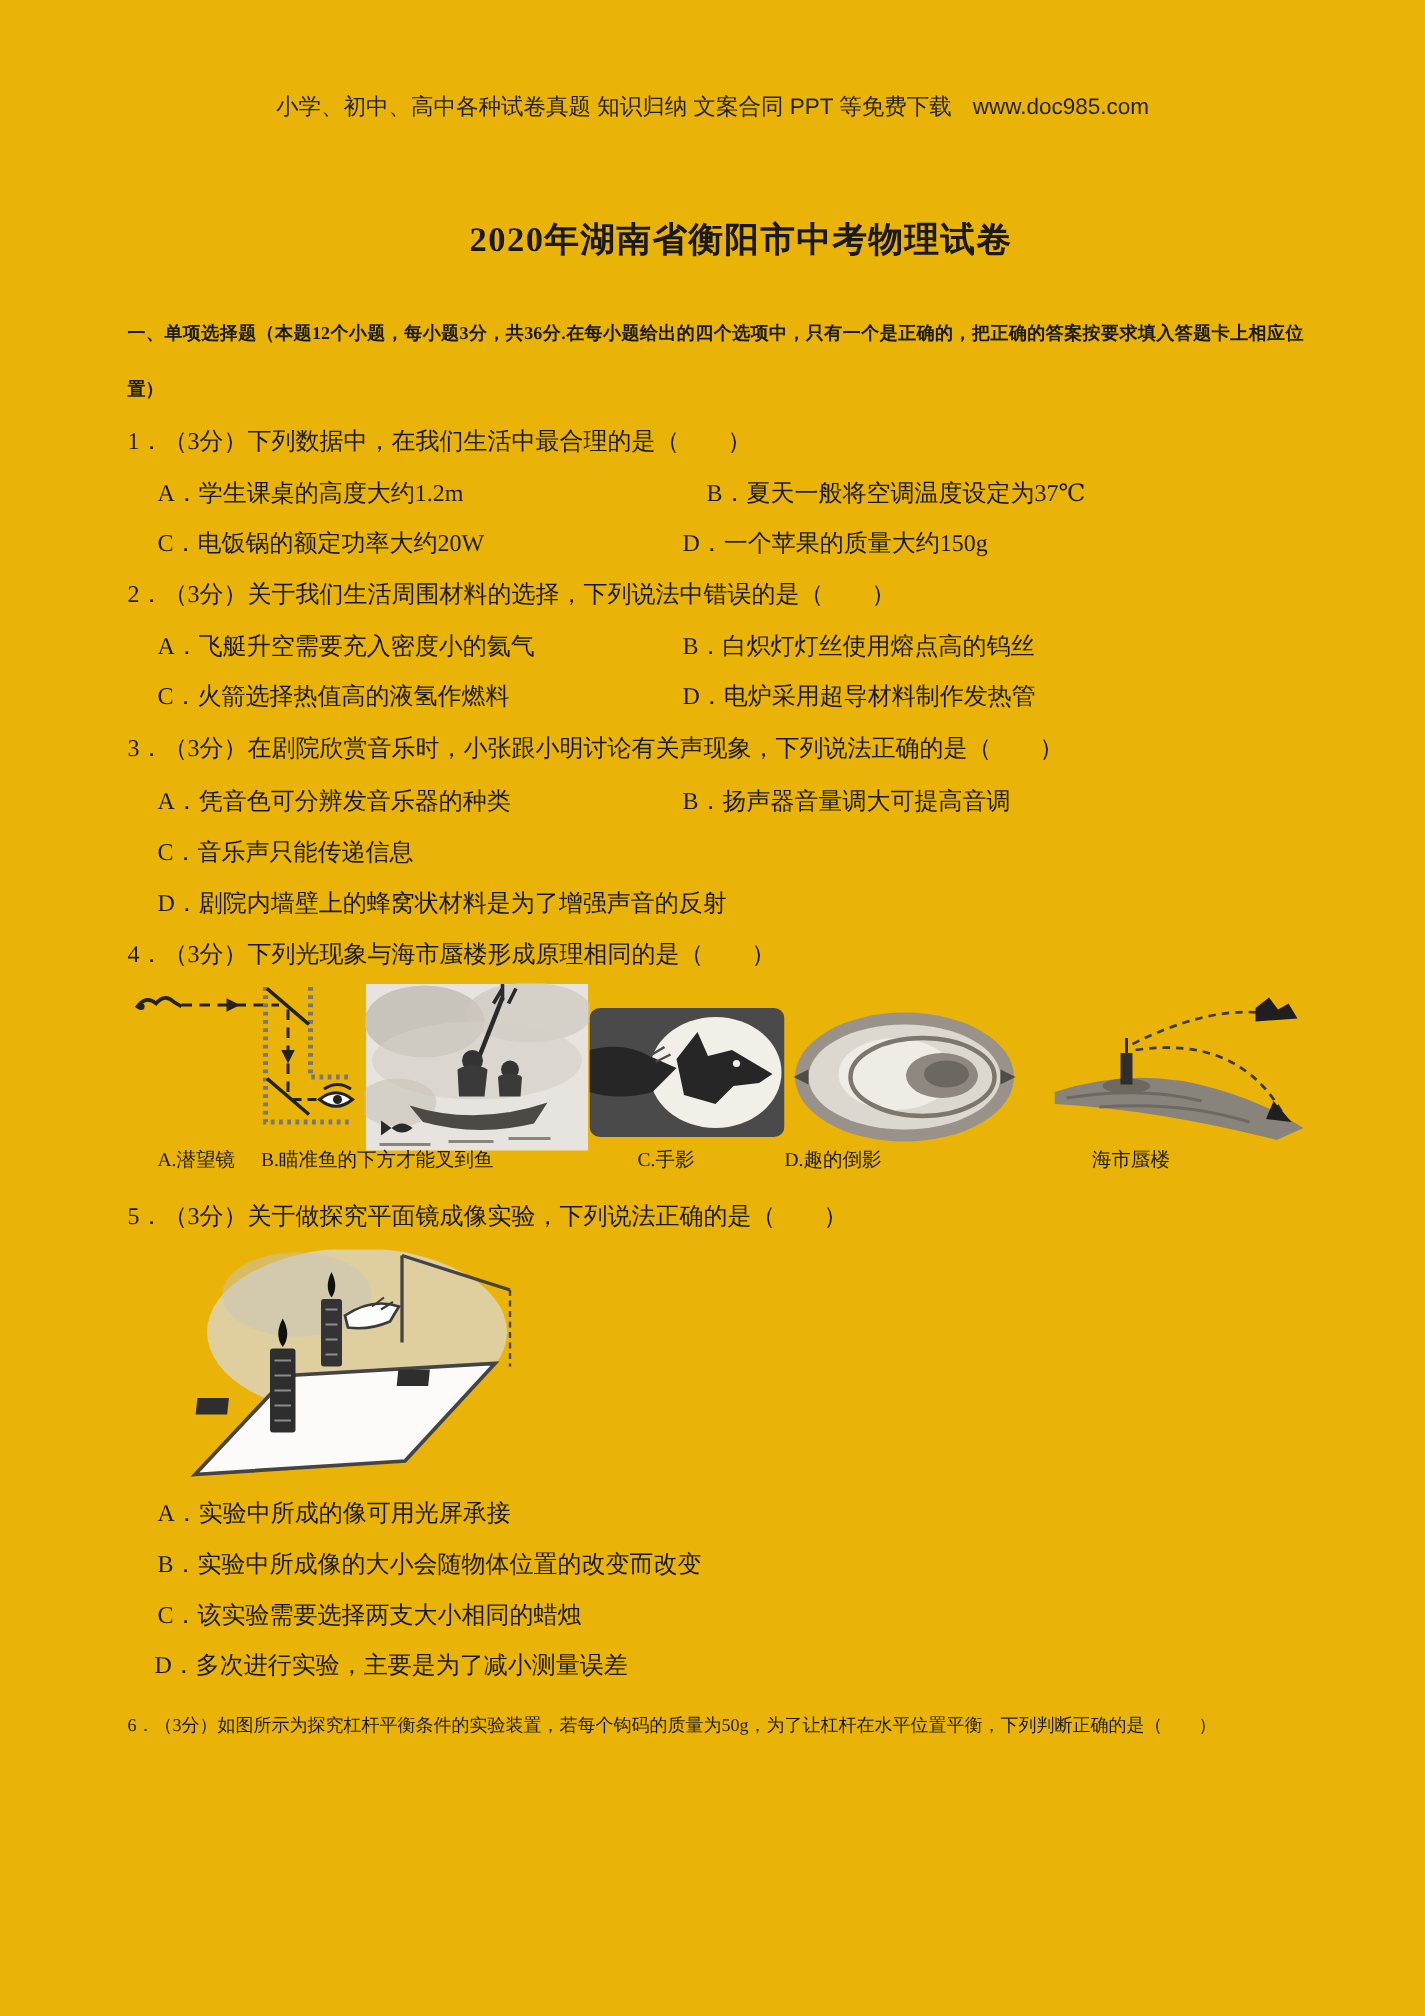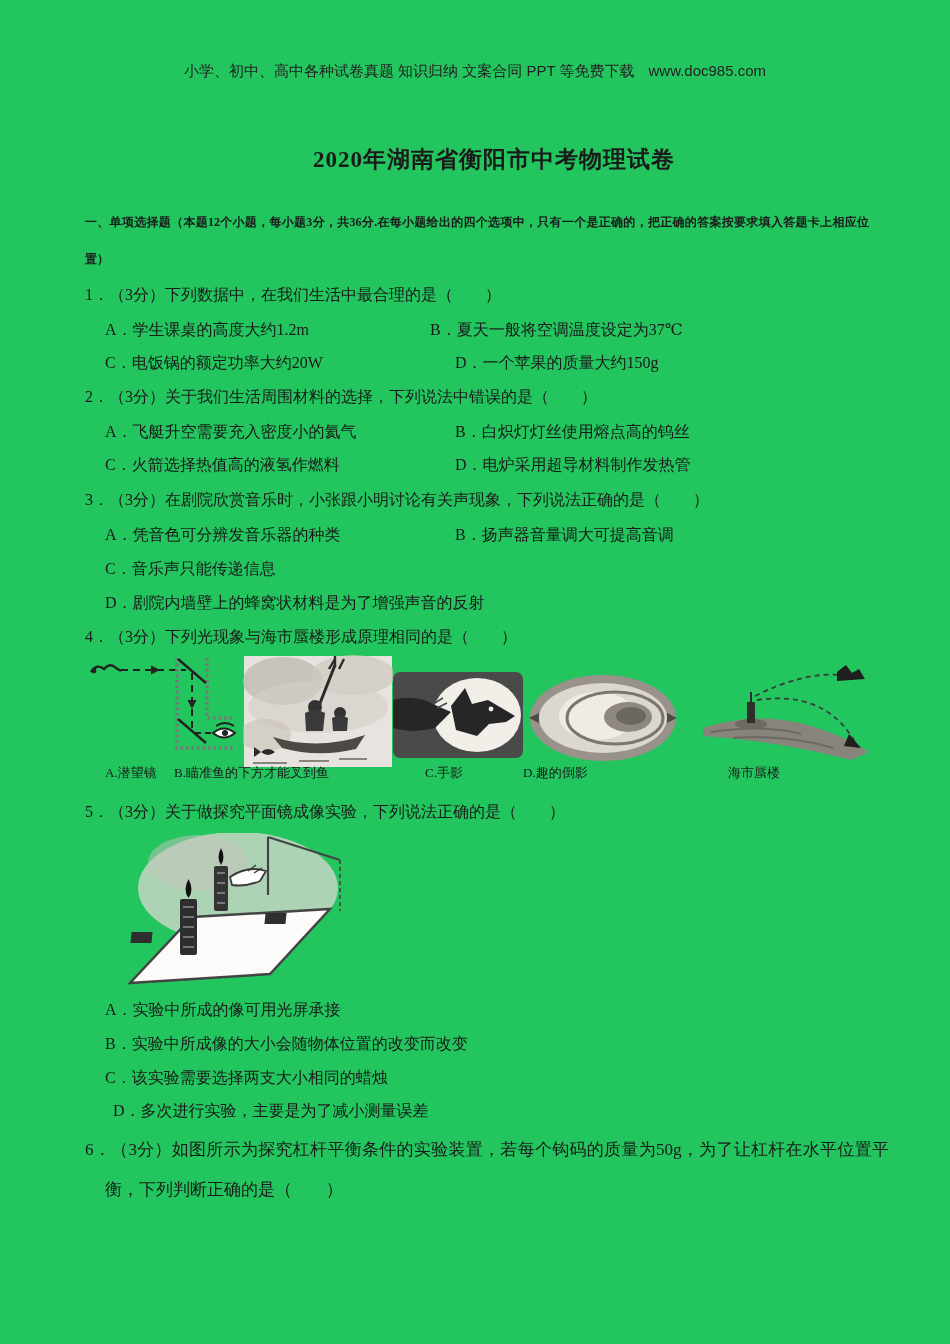--- a/index.html
+++ b/index.html
@@ -1,25 +1,25 @@
 <!DOCTYPE html>
 <html><head>
 <meta charset="utf-8">
 <style>
   html,body { margin:0; padding:0; background:#ffffff; }
   .page {
-    position:relative; width:950px; height:1344px; background:#22c55e;
+    position:relative; width:950px; height:1344px; background:#eab308;
     font-family:"Liberation Serif","DejaVu Serif",serif; color:#1a1a1a;
     overflow:hidden;
   }
   .center-line { position:absolute; left:0; width:950px; text-align:center; white-space:nowrap; }
   .hdr { top:62px; font-family:"Liberation Sans","DejaVu Sans",sans-serif; font-size:15px; color:#222; }
   .hdr .site { margin-left:14px; }
   .title { top:144px; font-size:23px; font-weight:bold; letter-spacing:1px;margin-left:19px; }
-  .block { position:absolute; font-size:17px; line-height:34px; text-align:justify; }
+  .block { position:absolute; font-size:12px; line-height:34px; text-align:justify; }
   .sec { top:204px; left:85px; width:784px; font-weight:bold; font-size:12px; line-height:37px; }
   .q6s { top:1130px; left:85px; width:784px; line-height:40px; padding-left:20px; text-indent:-20px; }
   .line { position:absolute; font-size:16px; white-space:nowrap; line-height:22px; }
   .fig { position:absolute; }
   .fig svg { display:block; }
   .cap { position:absolute; top:764px; font-size:13px; white-space:nowrap; }
 </style>
 </head>
 <body>
 
@@ -28,21 +28,21 @@
   <div class="center-line hdr">
     <span>小学、初中、高中各种试卷真题 知识归纳 文案合同 PPT 等免费下载</span><span class="site">www.doc985.com</span>
   </div>
 
   <div class="center-line title">2020年湖南省衡阳市中考物理试卷</div>
 
   <div class="block sec">一、单项选择题（本题12个小题，每小题3分，共36分.在每小题给出的四个选项中，只有一个是正确的，把正确的答案按要求填入答题卡上相应位置）</div>
 
   <div class="line" style="top:284px;left:85px">1．（3分）下列数据中，在我们生活中最合理的是（　　）</div>
   <div class="line" style="top:319px;left:105px">A．学生课桌的高度大约1.2m</div>
-  <div class="line" style="top:319px;left:430px">B．夏天一般将空调温度设定为37℃</div>
+  <div class="line" style="top:319px;left:471px">B．夏天一般将空调温度设定为37℃</div>
   <div class="line" style="top:352px;left:105px">C．电饭锅的额定功率大约20W</div>
   <div class="line" style="top:352px;left:455px">D．一个苹果的质量大约150g</div>
 
   <div class="line" style="top:386px;left:85px">2．（3分）关于我们生活周围材料的选择，下列说法中错误的是（　　）</div>
   <div class="line" style="top:421px;left:105px">A．飞艇升空需要充入密度小的氦气</div>
   <div class="line" style="top:421px;left:455px">B．白炽灯灯丝使用熔点高的钨丝</div>
   <div class="line" style="top:454px;left:105px">C．火箭选择热值高的液氢作燃料</div>
   <div class="line" style="top:454px;left:455px">D．电炉采用超导材料制作发热管</div>
 
   <div class="line" style="top:489px;left:85px">3．（3分）在剧院欣赏音乐时，小张跟小明讨论有关声现象，下列说法正确的是（　　）</div>
@@ -155,17 +155,17 @@
       <path d="M99 40 h8 M99 50 h8 M99 60 h8 M99 70 h8" stroke="#909090" stroke-width="1.3"></path>
       <path d="M103 15 q5 10 0 17 q-5 -7 0 -17" fill="#111"></path>
       <path d="M112 44 Q130 32 148 38 L142 48 Q128 54 114 52 Z" fill="#fdfdfc" stroke="#3a3a3a" stroke-width="1.8"></path>
       <path d="M130 38 l8 -6 M136 40 l8 -5" stroke="#3a3a3a" stroke-width="1.4"></path>
     </svg>
   </div>
 
   <div class="line" style="top:1033px;left:105px">B．实验中所成像的大小会随物体位置的改变而改变</div>
   <div class="line" style="top:999px;left:105px">A．实验中所成的像可用光屏承接</div>
   <div class="line" style="top:1067px;left:105px">C．该实验需要选择两支大小相同的蜡烛</div>
-  <div class="line" style="top:1100px;left:113px">D．多次进行实验，主要是为了减小测量误差</div>
+  <div class="line" style="top:1100px;left:103px">D．多次进行实验，主要是为了减小测量误差</div>
 
   <div class="block q6s">6．（3分）如图所示为探究杠杆平衡条件的实验装置，若每个钩码的质量为50g，为了让杠杆在水平位置平衡，下列判断正确的是（　　）</div>
 
 </div>
 
 </body></html>

